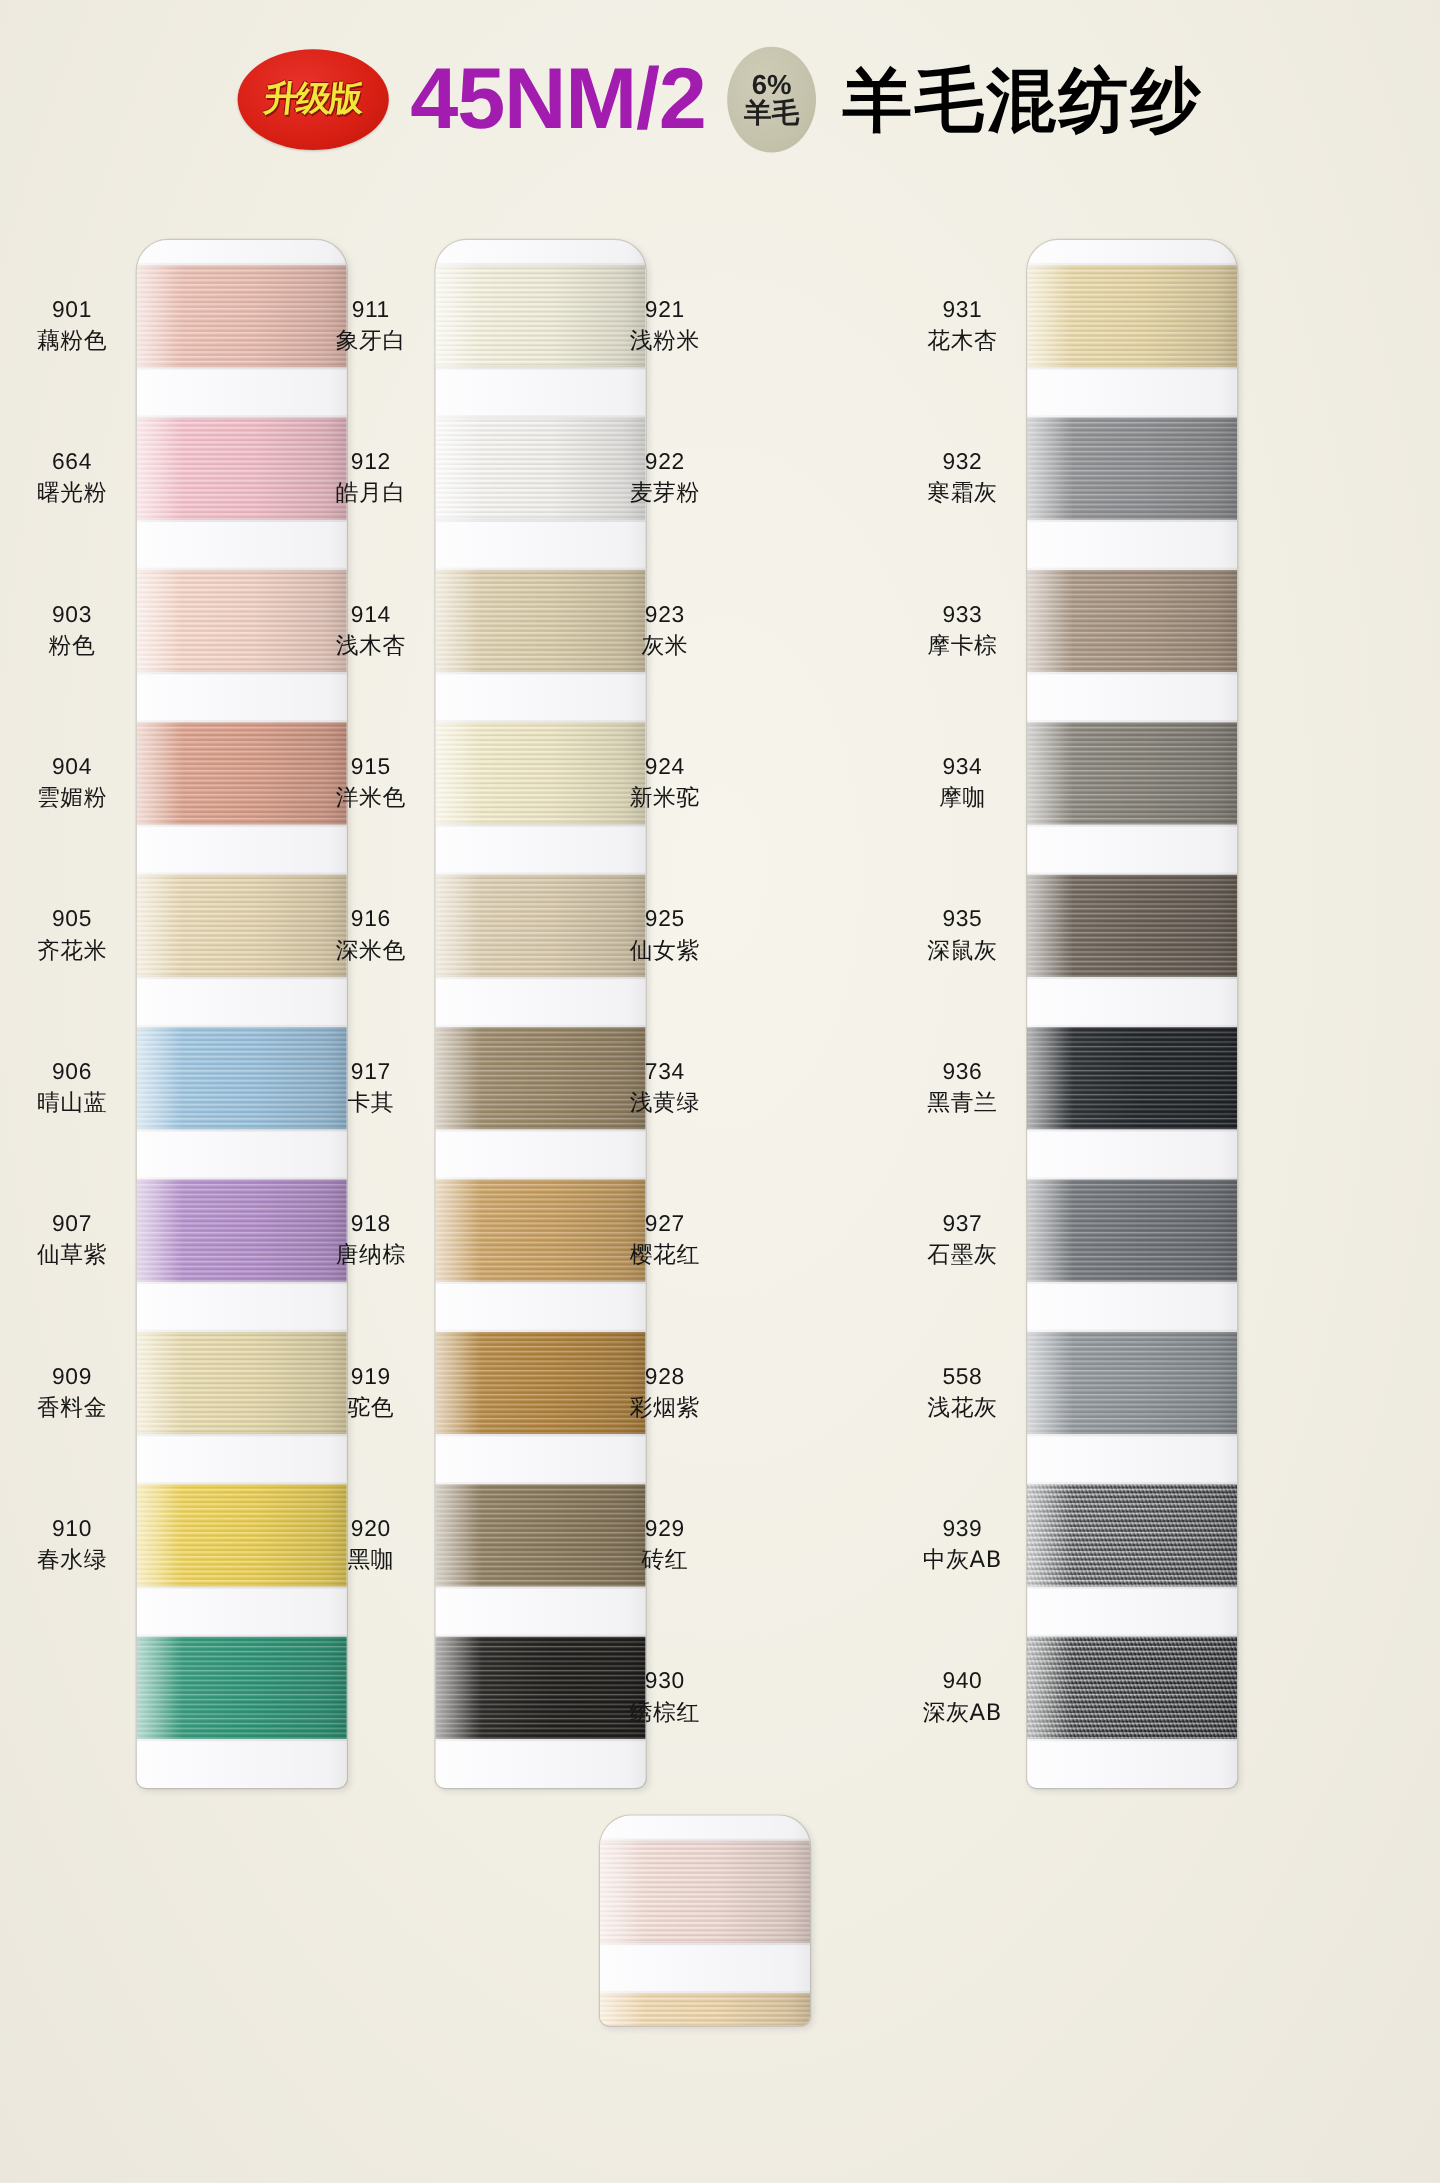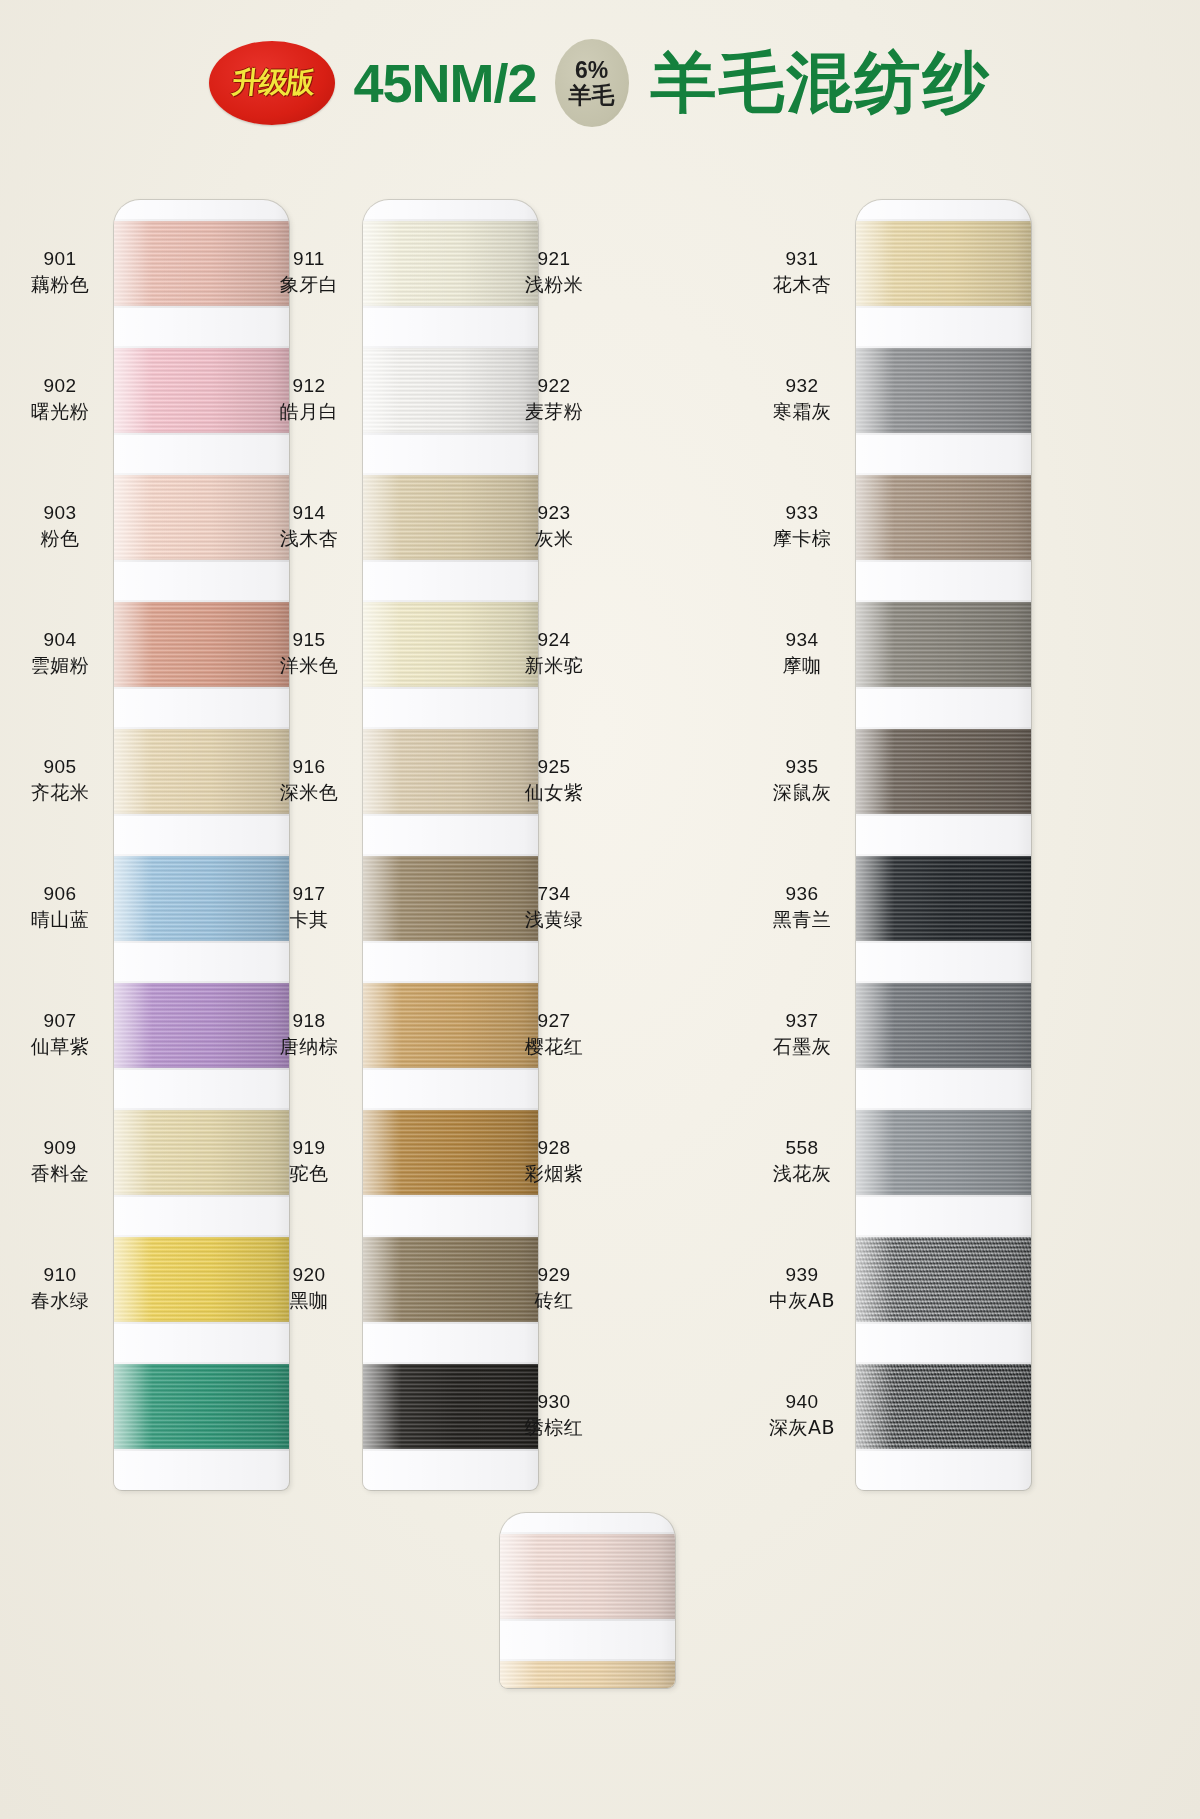--- a/index.html
+++ b/index.html
@@ -31,41 +31,41 @@
   .badge-upgrade span{
     font-family:"DejaVu Sans","Liberation Sans",sans-serif;
     font-size:29px;font-weight:bold;color:#f2e53c;
     letter-spacing:-2px;
     transform:skewX(-6deg);
     text-shadow:1px 1px 0 #8a1208, -1px 0 0 #8a1208, 0 -1px 0 #8a1208;
     white-space:nowrap;
   }
   .title-num{
     font-family:"Liberation Sans","DejaVu Sans",sans-serif;
-    font-size:54px;font-weight:bold;color:#15803d;
+    font-size:72px;font-weight:bold;color:#a21caf;
     letter-spacing:-1px;line-height:1;
     margin:0 4px;
   }
   .badge-wool{
     width:74px;height:88px;border-radius:50%;
     background:radial-gradient(ellipse at 40% 35%, #cfcdb8 0%, #c3c1aa 70%, #b6b49c 100%);
     display:flex;flex-direction:column;align-items:center;justify-content:center;
     flex:0 0 auto;
   }
   .badge-wool .pct{
     font-family:"Liberation Sans",sans-serif;
     font-size:23px;font-weight:bold;color:#1f1f1f;line-height:1.05;
   }
   .badge-wool .wool{
     font-family:"DejaVu Sans",sans-serif;
     font-size:23px;font-weight:bold;color:#1f1f1f;line-height:1.05;
   }
   .title-cn{
     font-family:"DejaVu Sans","Liberation Sans",sans-serif;
-    font-size:66px;font-weight:bold;color:#15803d;
+    font-size:58px;font-weight:bold;color:#000000;
     letter-spacing:2px;line-height:1;
     margin-left:8px;
   }
   
   .board{
     position:absolute;left:0;top:165px;width:1200px;height:1654px;
   }
   .col-group{
     position:absolute;top:0;height:1654px;
     display:flex;flex-direction:row;align-items:flex-start;
@@ -173,21 +173,21 @@
 
 <div class="board">
 
   <div class="col-group" id="group-1">
     <div class="labels">
         <div class="label">
           <div class="code">901</div>
           <div class="name">藕粉色</div>
         </div>
         <div class="label">
-          <div class="code">902</div>
+          <div class="code">664</div>
           <div class="name">曙光粉</div>
         </div>
         <div class="label">
           <div class="code">903</div>
           <div class="name">粉色</div>
         </div>
         <div class="label">
           <div class="code">904</div>
           <div class="name">雲媚粉</div>
         </div>

